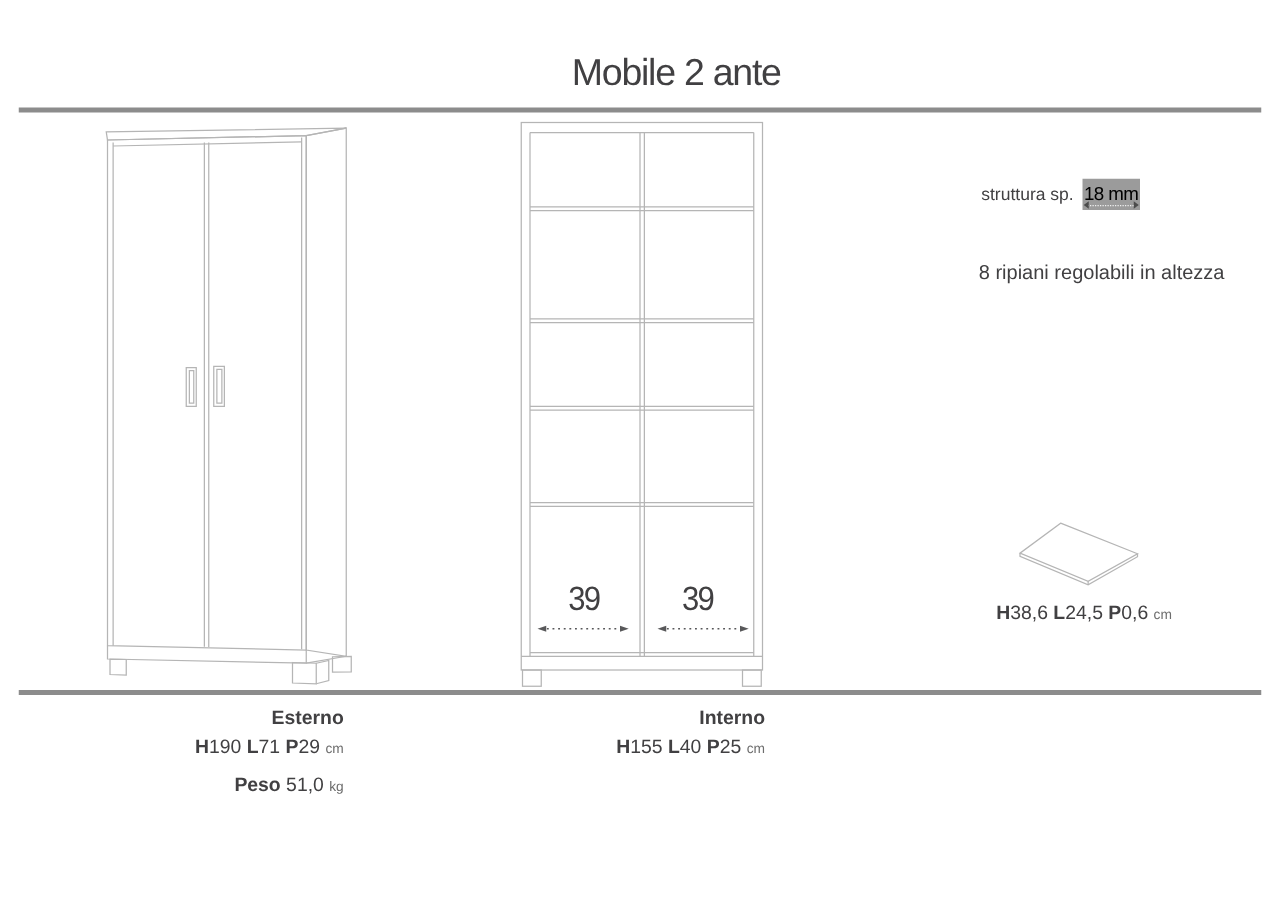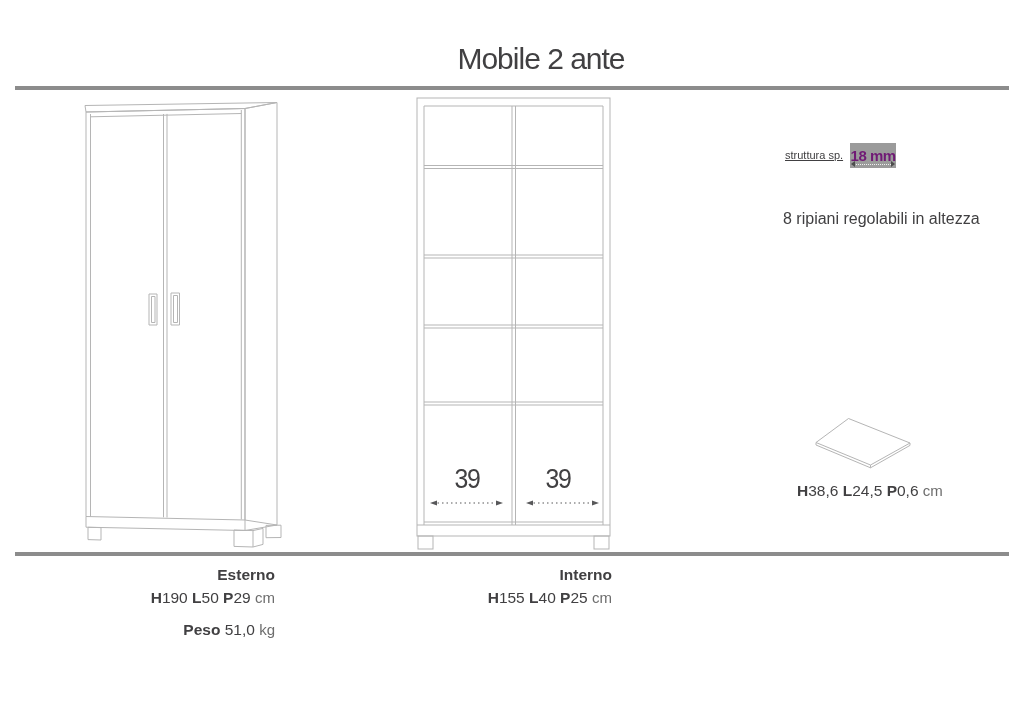--- a/index.html
+++ b/index.html
@@ -25,24 +25,24 @@
   .rule{left:15px;width:994px;background:var(--rule);}
   #rule-top{top:86px;height:4px;}
   #rule-bottom{top:552px;height:4px;}
   
   #drawings{left:0;top:0;width:1024px;height:724px;}
   .draw{stroke:var(--stroke);fill:none;stroke-width:1;}
   .dim{stroke:var(--dim);fill:none;stroke-width:1.1;}
   .dimfill{fill:var(--dim);stroke:none;}
   
   #struttura-row{left:785px;top:142px;height:26px;display:flex;align-items:center;}
-  #struttura-label{font-size:11px;text-decoration:underline;}
+  #struttura-label{font-size:14px;}
   #struttura-badge{
     margin-left:7px;position:relative;width:46px;height:25px;
-    background:var(--badge);color:#701a75;font-size:15px;font-weight:bold;
+    background:var(--badge);color:#000000;font-size:15px;font-weight:normal;
     display:flex;align-items:center;justify-content:center;letter-spacing:-0.5px;
   }
   #badge-dim-marks{
     position:absolute;left:3px;right:3px;bottom:3px;height:4px;
     border-bottom:1px dotted rgba(255,255,255,0.85);
   }
   #badge-dim-marks::before,#badge-dim-marks::after{
     content:"";position:absolute;bottom:-3px;width:0;height:0;
     border-top:3px solid transparent;border-bottom:3px solid transparent;
   }
@@ -60,21 +60,21 @@
   
   #shelf-dims{left:797px;top:482px;font-size:15.5px;white-space:nowrap;}
   
   .spec-block{top:566px;width:200px;text-align:right;line-height:1.1;}
   #esterno-block{left:75px;}
   #interno-block{left:412px;}
   .spec-title{font-size:15.5px;font-weight:bold;}
   .spec-dims{margin-top:6px;font-size:15.5px;white-space:nowrap;}
   .spec-peso{margin-top:14px;font-size:15.5px;white-space:nowrap;}
   b{font-weight:bold;}
-  .unit{font-size:15px;color:var(--unit);}
+  .unit{font-size:11px;color:var(--unit);}
 </style>
 </head>
 <body>
 
 <div id="page">
 
   <div id="title" class="abs">Mobile 2 ante</div>
   <div id="rule-top" class="abs rule"></div>
   <div id="rule-bottom" class="abs rule"></div>
 
@@ -164,21 +164,21 @@
     <b>H</b><span>38,6</span>
     <b>L</b><span>24,5</span>
     <b>P</b><span>0,6</span>
     <span class="unit">cm</span>
   </div>
 
   <div id="esterno-block" class="abs spec-block">
     <div class="spec-title">Esterno</div>
     <div class="spec-dims">
       <b>H</b><span>190</span>
-      <b>L</b><span>50</span>
+      <b>L</b><span>71</span>
       <b>P</b><span>29</span>
       <span class="unit">cm</span>
     </div>
     <div class="spec-peso">
       <b>Peso</b>
       <span>51,0</span>
       <span class="unit">kg</span>
     </div>
   </div>
 

